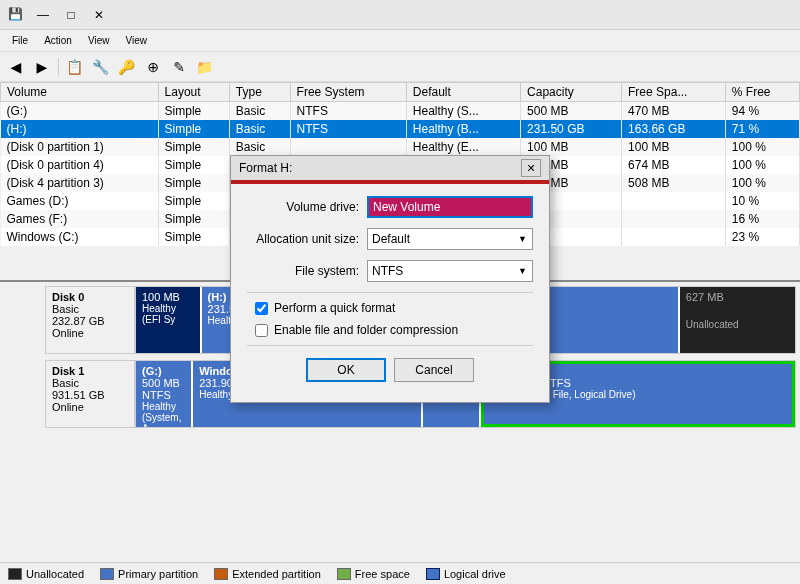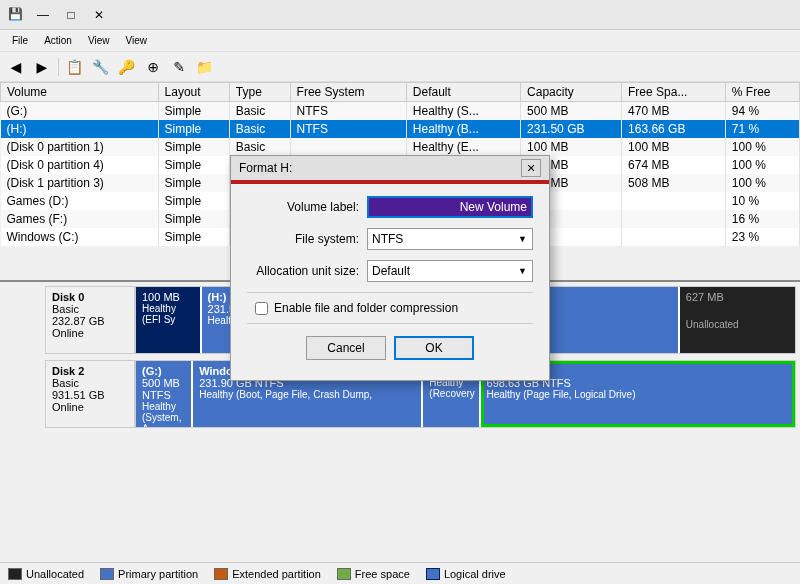--- a/index.html
+++ b/index.html
@@ -215,21 +215,21 @@
     .form-control-wrap { flex: 1; }
     .text-input {
       width: 100%;
       height: 22px;
       border: 2px solid #0078d4;
       padding: 2px 4px;
       font-size: 12px;
       background: white;
       color: #000;
     }
-    .text-input.selected-text { background: #4c1d95; color: white; text-align: right; }
+    .text-input.selected-text { background: #be185d; color: white; }
     .select-box {
       width: 100%;
       height: 22px;
       border: 1px solid #999;
       padding: 1px 4px;
       font-size: 12px;
       background: white;
       appearance: none;
       -webkit-appearance: none;
       cursor: pointer;
@@ -372,21 +372,21 @@
             <td>(Disk 0 partition 4)</td>
             <td>Simple</td>
             <td>Basic</td>
             <td></td>
             <td>Healthy (R...</td>
             <td>674 MB</td>
             <td>674 MB</td>
             <td>100 %</td>
           </tr>
           <tr>
-            <td>(Disk 1 partition 3)</td>
+            <td>(Disk 4 partition 3)</td>
             <td>Simple</td>
             <td>Basic</td>
             <td></td>
             <td>Healthy (R...</td>
             <td>508 MB</td>
             <td>508 MB</td>
             <td>100 %</td>
           </tr>
           <tr>
             <td>Games (D:)</td>
@@ -443,21 +443,21 @@
         </div>
         <div class="partition unallocated" style="flex:2">
           <span class="partition-size">627 MB</span>
           <span class="partition-detail">Unallocated</span>
         </div>
       </div>
     </div>
 
     <div class="disk-row">
       <div class="disk-info">
-        <span class="disk-name">Disk 2</span>
+        <span class="disk-name">Disk 1</span>
         <span class="disk-type">Basic</span>
         <span class="disk-size">931.51 GB</span>
         <span class="disk-status">Online</span>
       </div>
       <div class="disk-partitions">
         <div class="partition blue-bg" style="flex:1">
           <span class="partition-name">(G:)</span>
           <span class="partition-size">500 MB NTFS</span>
           <span class="partition-detail">Healthy (System, A</span>
         </div>
@@ -506,52 +506,56 @@
 </div>
 
 <div class="modal-overlay">
   <div class="modal">
     <div class="modal-title-bar">
       <span class="modal-title-text">Format H:</span>
       <button class="modal-close-btn">✕</button>
     </div>
     <div class="modal-body">
       <div class="form-row">
-        <span class="form-label">Volume label:</span>
+        <span class="form-label">Volume drive:</span>
         <div class="form-control-wrap">
           <input type="text" class="text-input selected-text" value="New Volume" style="">
-        </div>
-      </div>
-      <div class="form-row">
-        <span class="form-label">File system:</span>
-        <div class="form-control-wrap select-wrapper">
-          <select class="select-box">
-            <option>NTFS</option>
-            <option>FAT32</option>
-            <option>exFAT</option>
-          </select>
         </div>
       </div>
       <div class="form-row">
         <span class="form-label">Allocation unit size:</span>
         <div class="form-control-wrap select-wrapper">
           <select class="select-box">
             <option>Default</option>
             <option>512</option>
             <option>1024</option>
             <option>2048</option>
             <option>4096</option>
           </select>
         </div>
       </div>
+      <div class="form-row">
+        <span class="form-label">File system:</span>
+        <div class="form-control-wrap select-wrapper">
+          <select class="select-box">
+            <option>NTFS</option>
+            <option>FAT32</option>
+            <option>exFAT</option>
+          </select>
+        </div>
+      </div>
       <div class="modal-divider"></div>
+      <div class="checkbox-row">
+        <input type="checkbox" checked="" style="">
+        <label>Perform a quick format</label>
+      </div>
       <div class="checkbox-row">
         <input type="checkbox" style="">
         <label>Enable file and folder compression</label>
       </div>
       <div class="modal-divider"></div>
       <div class="modal-buttons">
+        <button class="dialog-btn default-btn">OK</button>
         <button class="dialog-btn">Cancel</button>
-        <button class="dialog-btn default-btn">OK</button>
       </div>
     </div>
   </div>
 </div>
 
 </body></html>

